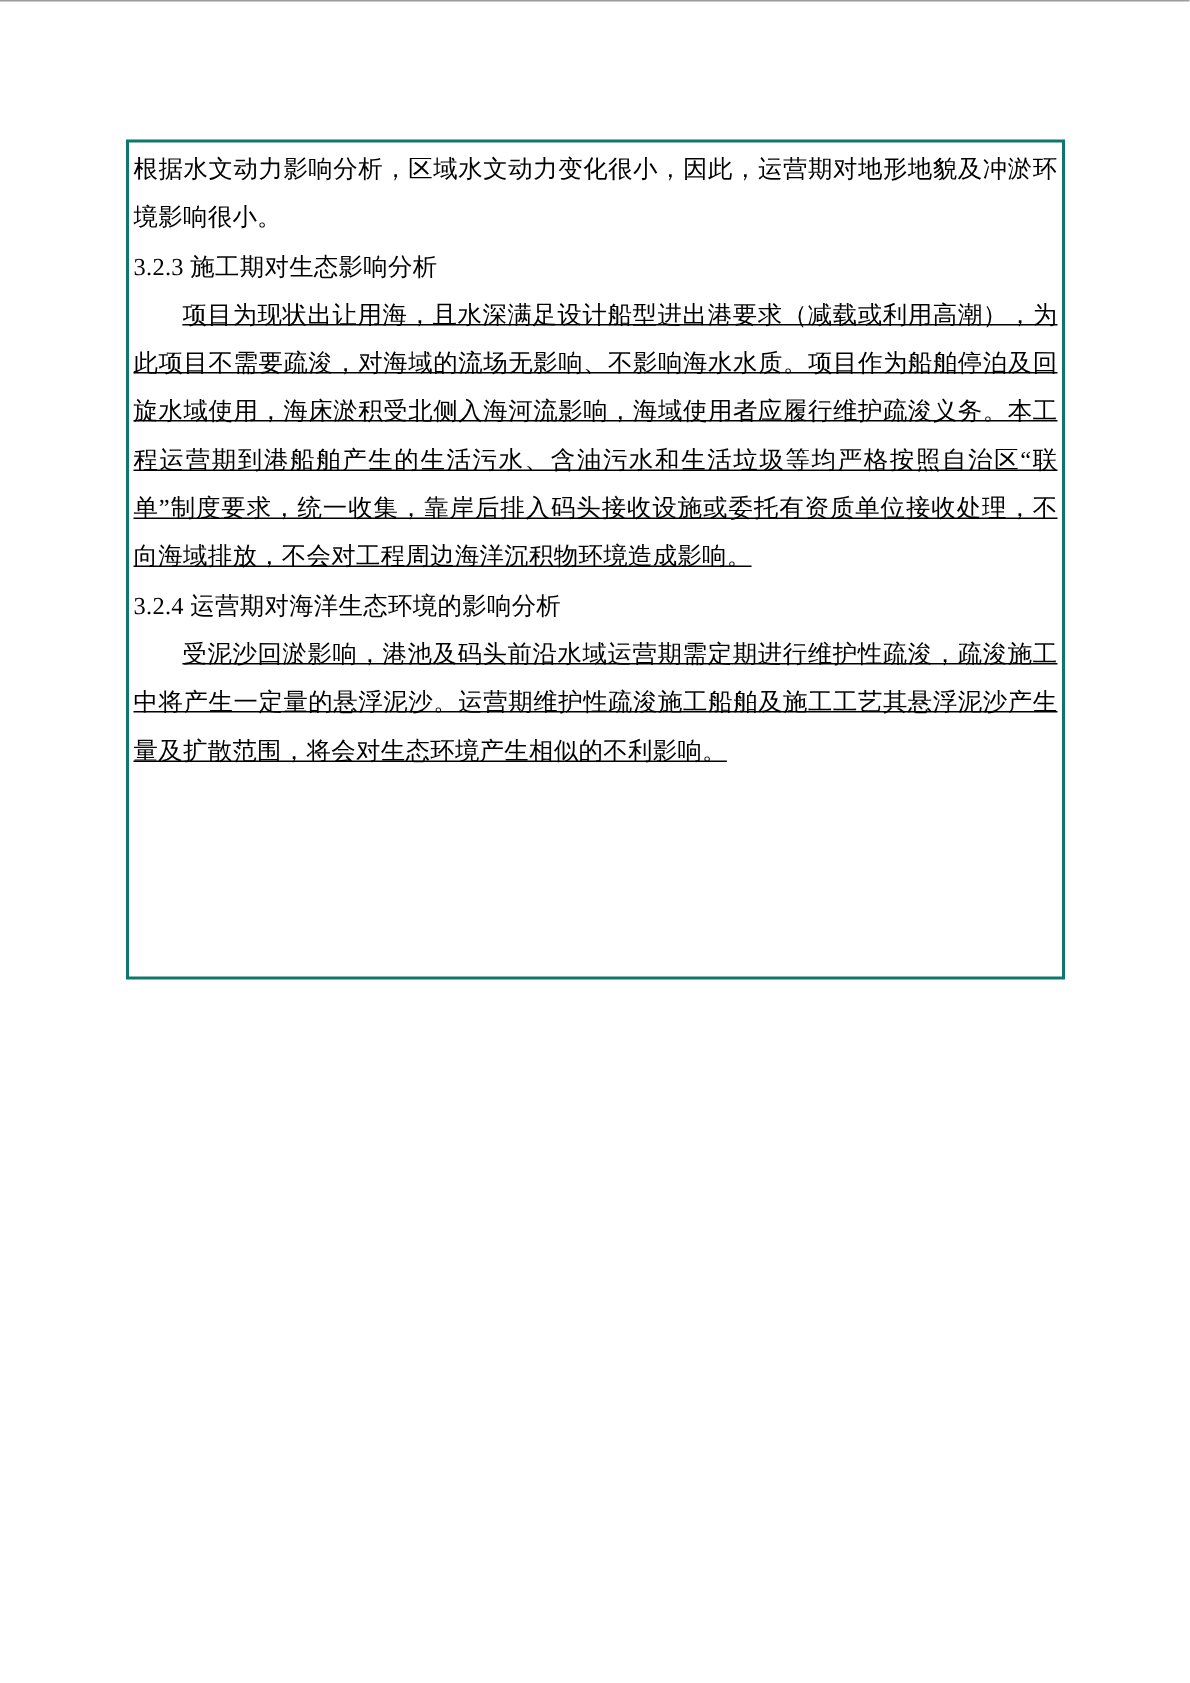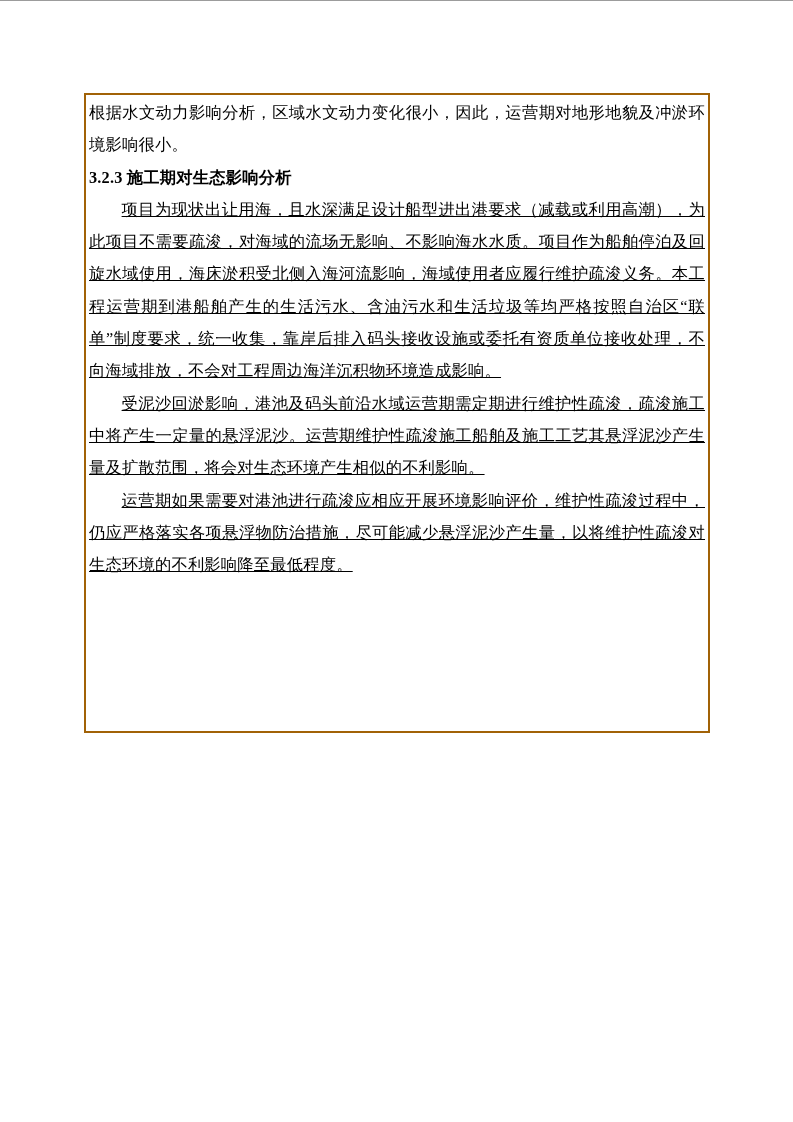--- a/index.html
+++ b/index.html
@@ -21,51 +21,51 @@
     left: 0;
     width: 793px;
     height: 1px;
     background: #9c9c9c;
   }
   .table-cell {
     position: absolute;
     left: 84px;
     top: 93px;
     width: 626px;
-    height: 640px;
-    border: 2px solid #a16207;
+    height: 560px;
+    border: 2px solid #0f766e;
     box-sizing: border-box;
     padding: 2px 3px 0 3px;
     overflow: hidden;
   }
   .table-cell p {
     margin: 0;
     font-size: 16.3px;
     line-height: 32.3px;
     text-align: justify;
     text-justify: inter-ideograph;
     word-break: break-all;
     letter-spacing: 0.2px;
   }
   .para-indent {
     text-indent: 2em;
     text-decoration: underline;
   }
   .para-heading {
-    font-weight: bold;
+    font-weight: normal;
     text-indent: 0;
   }
   .para-noindent {
     text-indent: 0;
   }
 </style>
 </head>
 <body>
 
 <div class="page-top-edge"></div>
 
 <div class="table-cell">
   <p class="para-noindent">根据水文动力影响分析，区域水文动力变化很小，因此，运营期对地形地貌及冲淤环境影响很小。</p>
   <p class="para-heading">3.2.3 施工期对生态影响分析</p>
   <p class="para-indent">项目为现状出让用海，且水深满足设计船型进出港要求（减载或利用高潮），为此项目不需要疏浚，对海域的流场无影响、不影响海水水质。项目作为船舶停泊及回旋水域使用，海床淤积受北侧入海河流影响，海域使用者应履行维护疏浚义务。本工程运营期到港船舶产生的生活污水、含油污水和生活垃圾等均严格按照自治区“联单”制度要求，统一收集，靠岸后排入码头接收设施或委托有资质单位接收处理，不向海域排放，不会对工程周边海洋沉积物环境造成影响。</p>
+  <p class="para-heading">3.2.4 运营期对海洋生态环境的影响分析</p>
   <p class="para-indent">受泥沙回淤影响，港池及码头前沿水域运营期需定期进行维护性疏浚，疏浚施工中将产生一定量的悬浮泥沙。运营期维护性疏浚施工船舶及施工工艺其悬浮泥沙产生量及扩散范围，将会对生态环境产生相似的不利影响。</p>
-  <p class="para-indent">运营期如果需要对港池进行疏浚应相应开展环境影响评价，维护性疏浚过程中，仍应严格落实各项悬浮物防治措施，尽可能减少悬浮泥沙产生量，以将维护性疏浚对生态环境的不利影响降至最低程度。</p>
 </div>
 
 </body></html>

